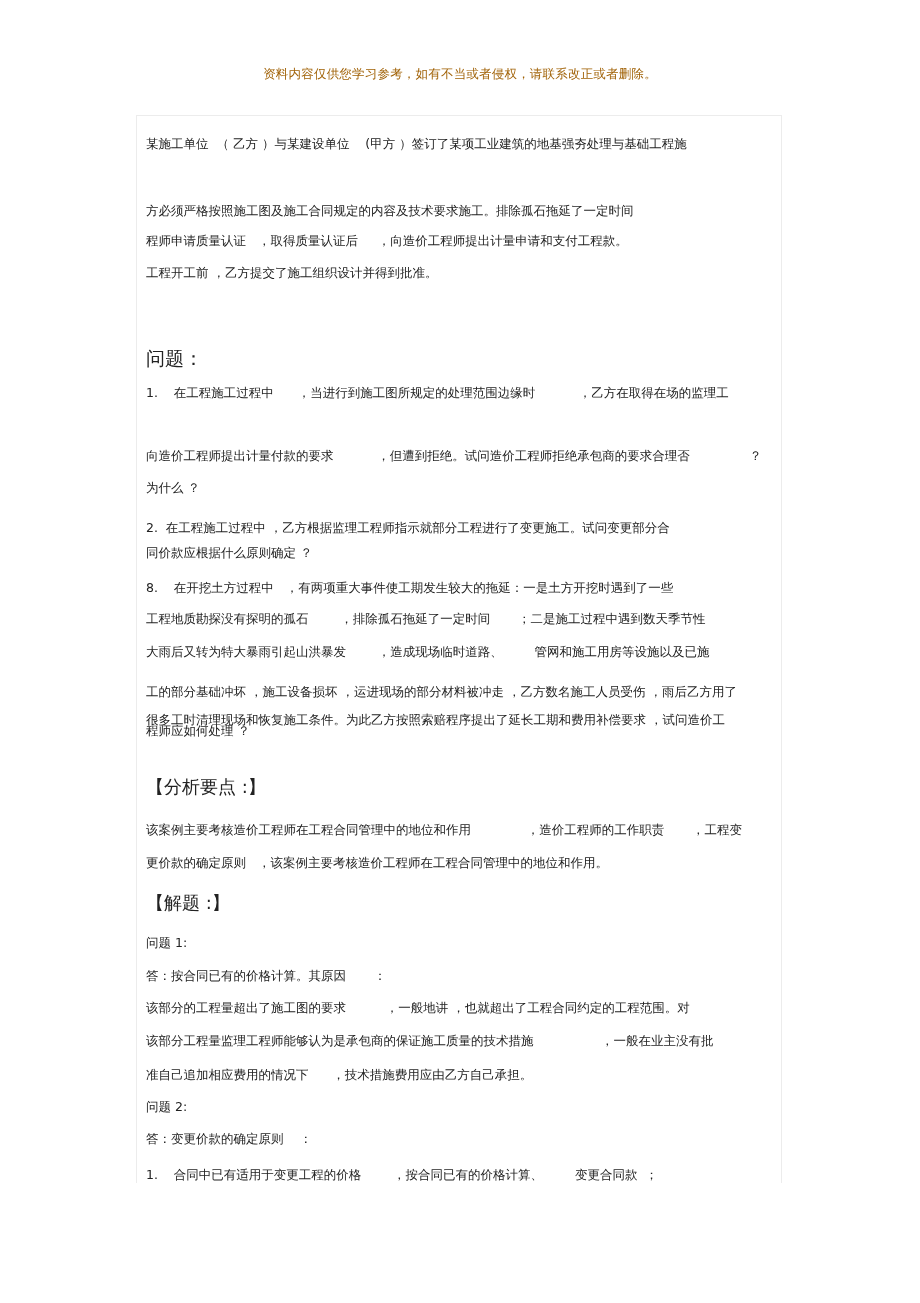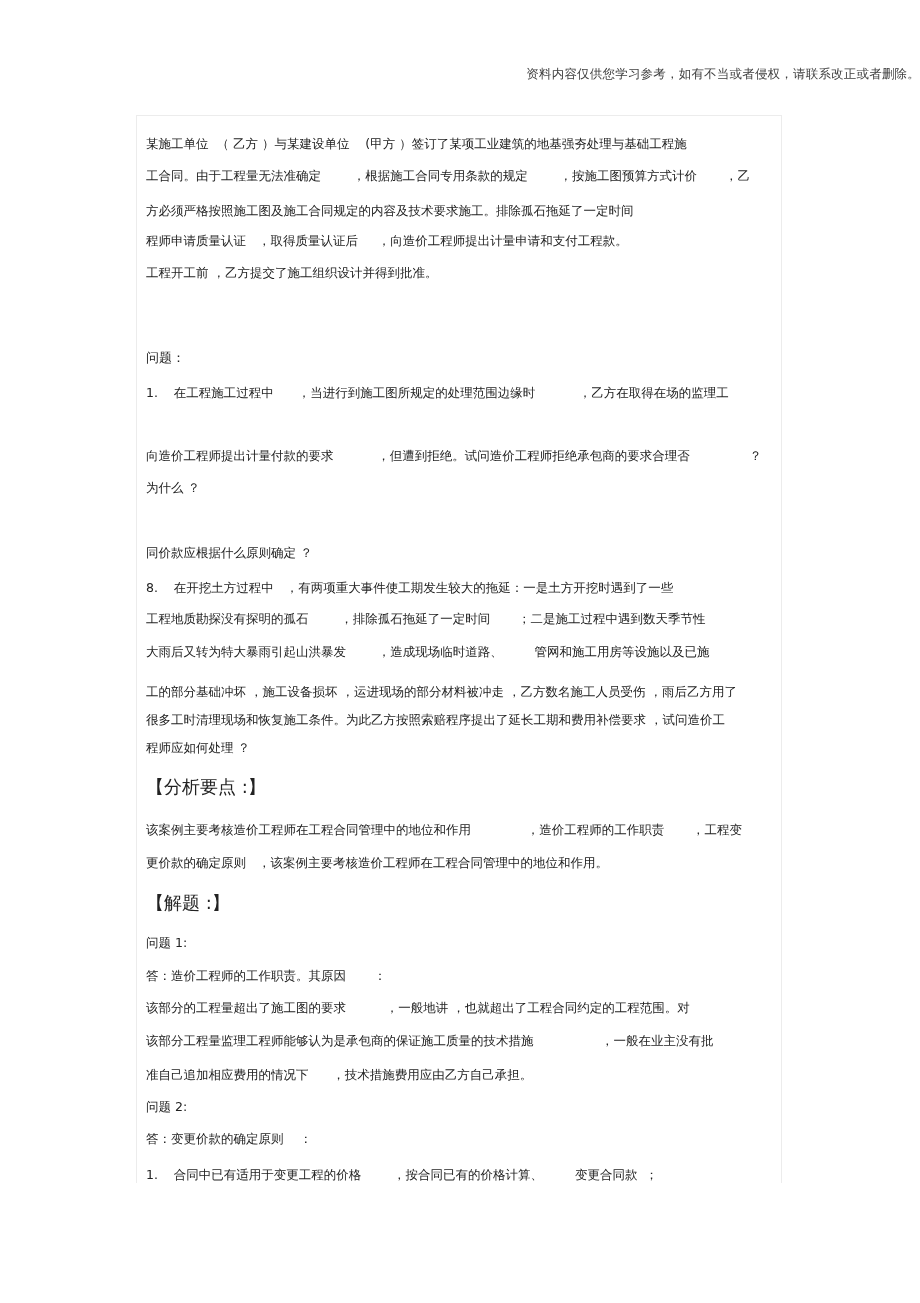--- a/index.html
+++ b/index.html
@@ -13,23 +13,23 @@
       position: relative;
       overflow: hidden;
       font-family: "DejaVu Sans", "Liberation Sans", sans-serif;
       color: #222222;
     }
     .watermark {
       position: absolute;
       top: 66px;
       left: 0;
       width: 920px;
-      text-align: right;
+      text-align: center;
       font-size: 12.5px;
-      color: #404040;
+      color: #a16207;
       letter-spacing: 0.2px;
     }
     .page-box {
       position: absolute;
       left: 136px;
       top: 115px;
       width: 646px;
       height: 1068px;
       border-left: 1px solid #ececec;
       border-top: 1px solid #ececec;
@@ -39,62 +39,62 @@
     }
     .line {
       position: absolute;
       left: 9px;
       font-size: 12.5px;
       line-height: 16px;
       white-space: pre;
       color: #222222;
     }
     .heading-large {
-      font-size: 13px;
+      font-size: 19px;
       line-height: 20px;
     }
     .bracket-heading {
       font-size: 18px;
     }
   </style>
 </head>
 <body>
 
 <div class="watermark">资料内容仅供您学习参考，如有不当或者侵权，请联系改正或者删除。</div>
 
 <div class="page-box">
 
   <div class="line" style="top:20px">某施工单位  （ 乙方 ）与某建设单位    (甲方 ）签订了某项工业建筑的地基强夯处理与基础工程施</div>
-  <div class="line" style="top:52px">工合同。由于工程量无法准确定        ，根据施工合同专用条款的规定        ，按施工图预算方式计价       ，乙</div>
   <div class="line" style="top:87px">方必须严格按照施工图及施工合同规定的内容及技术要求施工。排除孤石拖延了一定时间</div>
   <div class="line" style="top:117px">程师申请质量认证   ，取得质量认证后     ，向造价工程师提出计量申请和支付工程款。</div>
   <div class="line" style="top:149px">工程开工前 ，乙方提交了施工组织设计并得到批准。</div>
 
   <div class="line heading-large" style="top:232px">问题：</div>
 
   <div class="line" style="top:269px">1.    在工程施工过程中      ，当进行到施工图所规定的处理范围边缘时           ，乙方在取得在场的监理工</div>
   <div class="line" style="top:332px">向造价工程师提出计量付款的要求           ，但遭到拒绝。试问造价工程师拒绝承包商的要求合理否               ？</div>
   <div class="line" style="top:364px">为什么 ？</div>
 
+  <div class="line" style="top:404px">2.  在工程施工过程中 ，乙方根据监理工程师指示就部分工程进行了变更施工。试问变更部分合</div>
   <div class="line" style="top:429px">同价款应根据什么原则确定 ？</div>
 
   <div class="line" style="top:464px">8.    在开挖土方过程中   ，有两项重大事件使工期发生较大的拖延：一是土方开挖时遇到了一些</div>
   <div class="line" style="top:495px">工程地质勘探没有探明的孤石        ，排除孤石拖延了一定时间       ；二是施工过程中遇到数天季节性</div>
   <div class="line" style="top:528px">大雨后又转为特大暴雨引起山洪暴发        ，造成现场临时道路、        管网和施工用房等设施以及已施</div>
   <div class="line" style="top:568px">工的部分基础冲坏 ，施工设备损坏 ，运进现场的部分材料被冲走 ，乙方数名施工人员受伤 ，雨后乙方用了</div>
   <div class="line" style="top:596px">很多工时清理现场和恢复施工条件。为此乙方按照索赔程序提出了延长工期和费用补偿要求 ，试问造价工</div>
-  <div class="line" style="top:624px">程师应如何处理 ？</div>
+  <div class="line" style="top:607px">程师应如何处理 ？</div>
 
   <div class="line bracket-heading" style="top:663px">【分析要点 :】</div>
   <div class="line" style="top:706px">该案例主要考核造价工程师在工程合同管理中的地位和作用              ，造价工程师的工作职责       ，工程变</div>
   <div class="line" style="top:739px">更价款的确定原则   ，该案例主要考核造价工程师在工程合同管理中的地位和作用。</div>
 
   <div class="line bracket-heading" style="top:779px">【解题 :】</div>
   <div class="line" style="top:819px">问题 1:</div>
-  <div class="line" style="top:852px">答：造价工程师的工作职责。其原因       ：</div>
+  <div class="line" style="top:852px">答：按合同已有的价格计算。其原因       ：</div>
   <div class="line" style="top:884px">该部分的工程量超出了施工图的要求          ，一般地讲 ，也就超出了工程合同约定的工程范围。对</div>
   <div class="line" style="top:917px">该部分工程量监理工程师能够认为是承包商的保证施工质量的技术措施                 ，一般在业主没有批</div>
   <div class="line" style="top:951px">准自己追加相应费用的情况下      ，技术措施费用应由乙方自己承担。</div>
   <div class="line" style="top:983px">问题 2:</div>
   <div class="line" style="top:1015px">答：变更价款的确定原则    ：</div>
   <div class="line" style="top:1051px">1.    合同中已有适用于变更工程的价格        ，按合同已有的价格计算、        变更合同款  ；</div>
 
 </div>
 
 </body></html>

